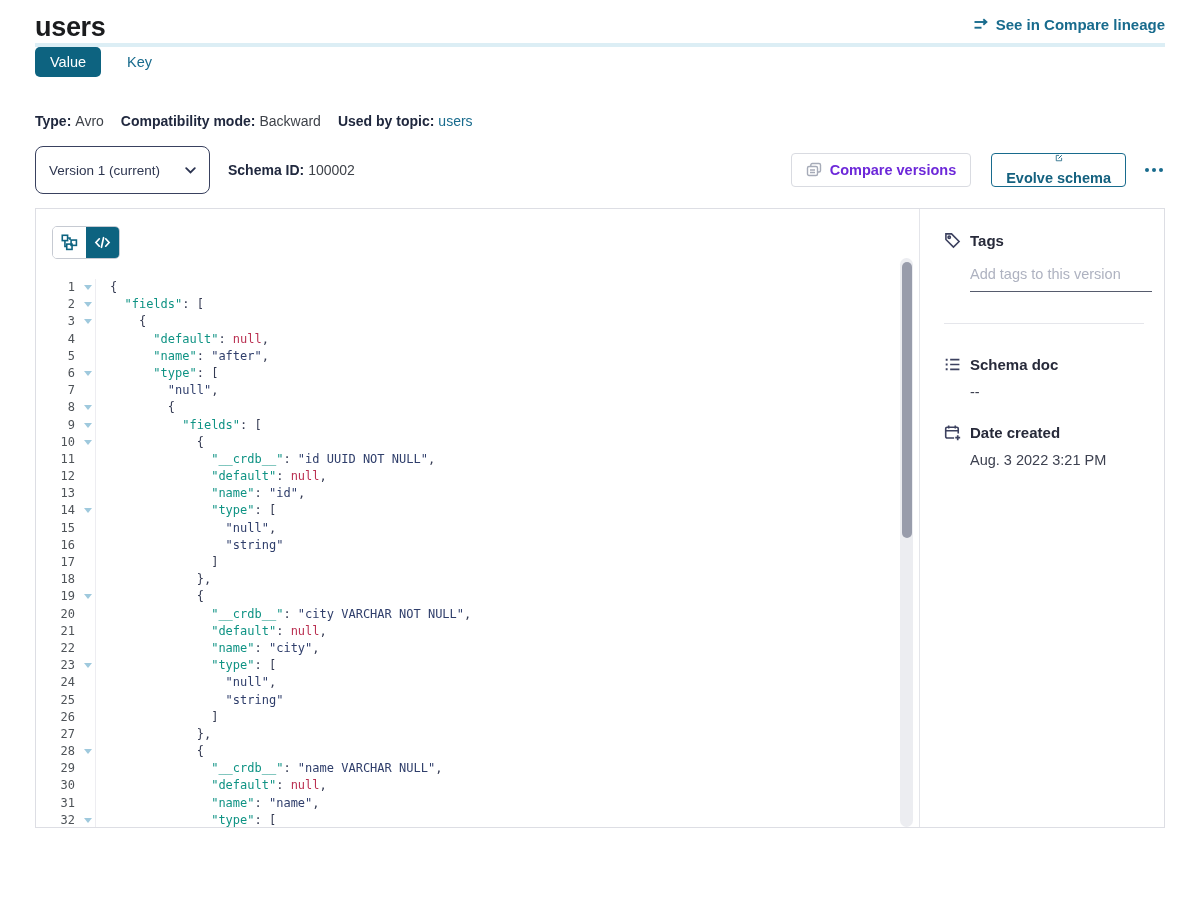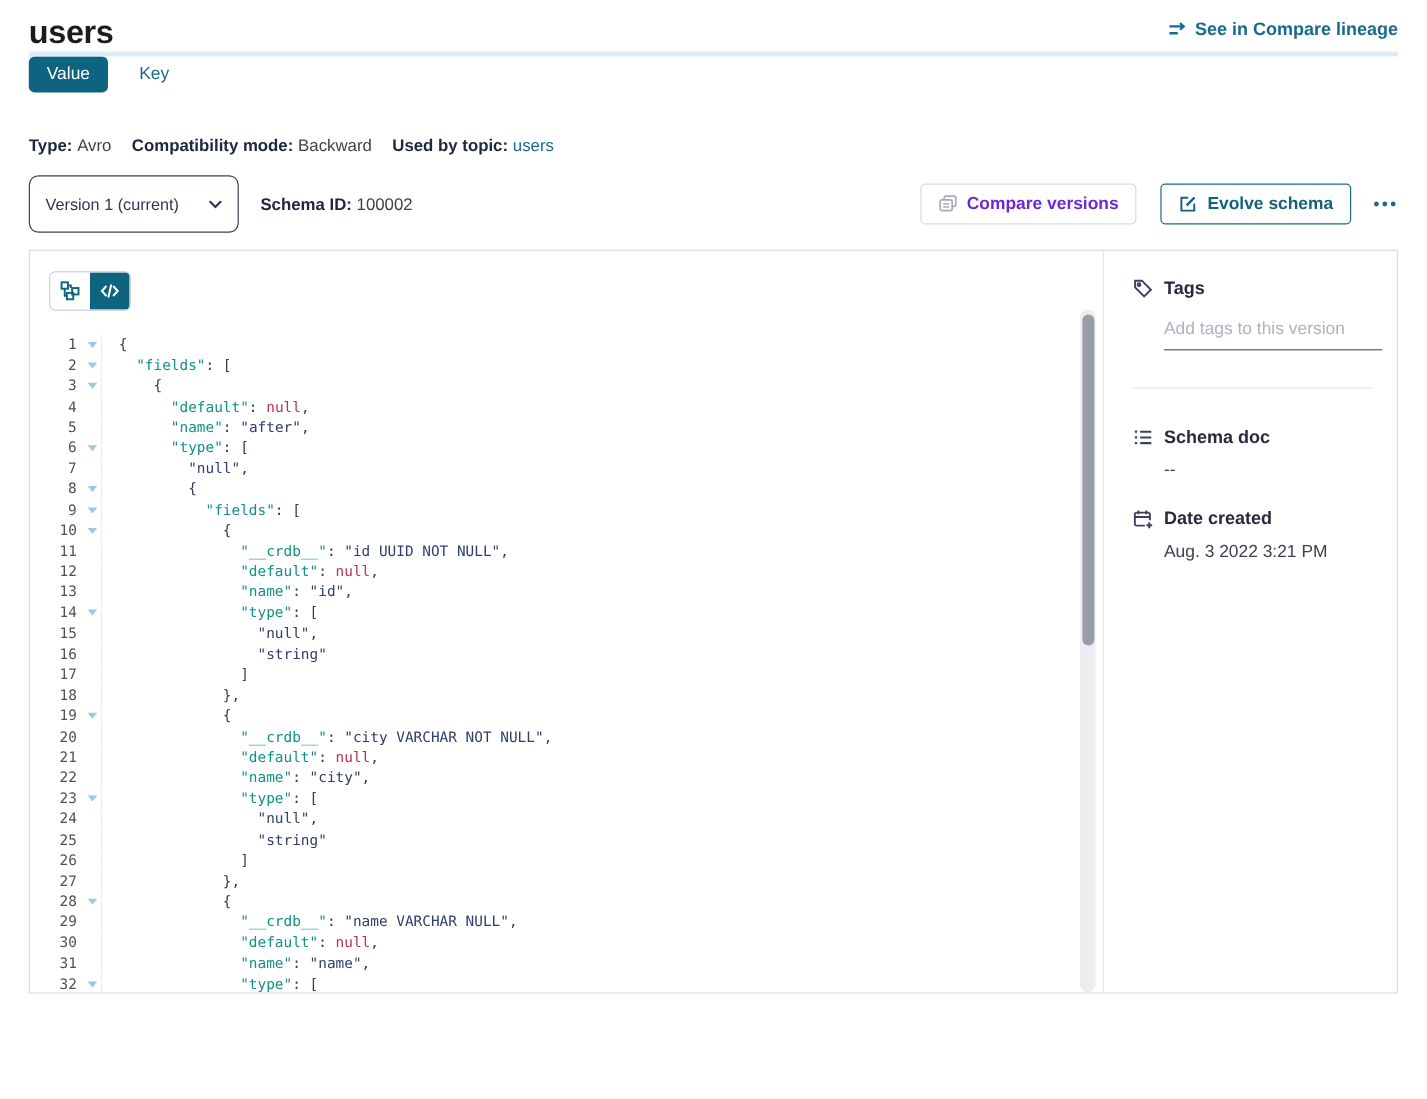--- a/index.html
+++ b/index.html
@@ -1,18 +1,18 @@
 <!DOCTYPE html>
 <html><head>
 <meta charset="utf-8">
 <style>
   * { margin:0; padding:0; box-sizing:border-box; }
   html,body { width:1189px; height:916px; overflow:hidden; background:#fff;
               font-family:"Liberation Sans", sans-serif; color:#3E4249; }
-  .page { width:1189px; height:916px; padding:12px 24px 0 24px;border-radius:32px; }
+  .page { width:1189px; height:916px; padding:12px 24px 0 35px;border-radius:32px; }
 
   
   .header { display:flex; justify-content:space-between; align-items:flex-start; }
   .title { font-size:27px; font-weight:800; letter-spacing:-0.3px; color:#1B1C1E; }
   .lineage { display:flex; align-items:center; gap:7px; margin-top:4px;
              color:#186B8D; font-size:15px; font-weight:600; cursor:pointer; text-decoration:none; }
 
   
   .tabs { display:flex; gap:30px; margin-top:41px; font-size:14.5px; font-weight:500; }
   .tab { color:#186B8D; padding:0 2px 13px 2px; position:relative; cursor:pointer; }
@@ -38,21 +38,21 @@
   .select { width:175px; height:48px; border:1px solid #39415F; border-radius:8px;
             display:flex; align-items:center; justify-content:space-between;
             padding:0 13px; font-size:13.5px; color:#2E3650; cursor:pointer; background:#fff; }
   .schema-id { margin-left:18px; font-size:14px; }
   .schema-id b { color:#20283E; }
   .spacer { flex:1; }
   .btn { height:34px; display:flex; align-items:center; gap:8px; border-radius:4px;
          font-size:14.5px; font-weight:600; font-family:inherit; padding:0 14px;
          background:#fff; cursor:pointer; }
   .btn.disabled { border:1px solid #D9DBE1; color:#6d28d9; }
-  .btn.outline { border:1.5px solid #186B8D; color:#14617F; margin-left:20px; }
+  .btn.outline { border:1.5px solid #186B8D; color:#14617F; margin-left:20px;flex-direction:column; }
   .ellipsis { margin-left:17px; display:flex; gap:3px; padding:6px 2px; cursor:pointer; }
   .ellipsis i { width:4px; height:4px; border-radius:50%; background:#186B8D; }
 
   
   .panel { margin-top:14px; height:620px; border:1px solid #DDDEE4; display:flex; overflow:hidden; }
   .editor { flex:1; min-width:0; position:relative; }
   .view-toggle { display:inline-flex; margin:17px 0 0 16px; border:1px solid #C6CAD2;
                  border-radius:5px; overflow:hidden; }
   .vt-btn { width:33px; height:31px; display:flex; align-items:center; justify-content:center;
             background:#fff; border:none; cursor:pointer; color:#0D6380; }

